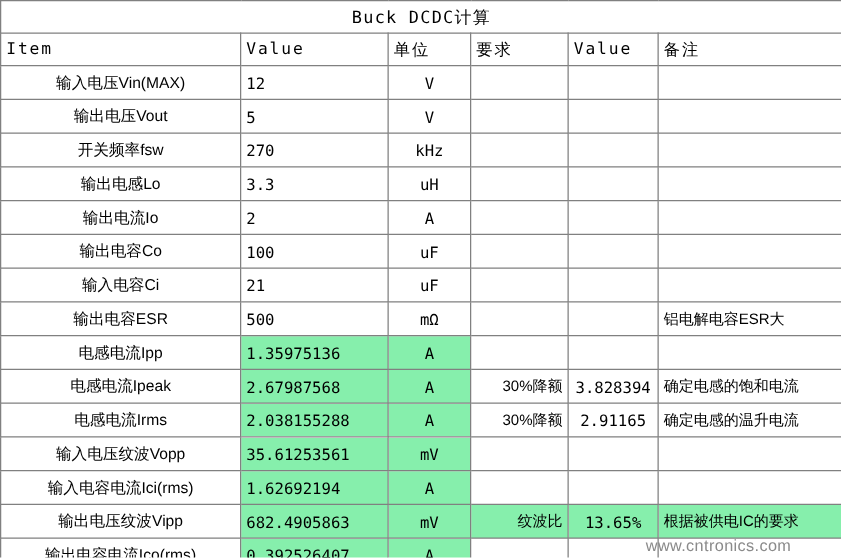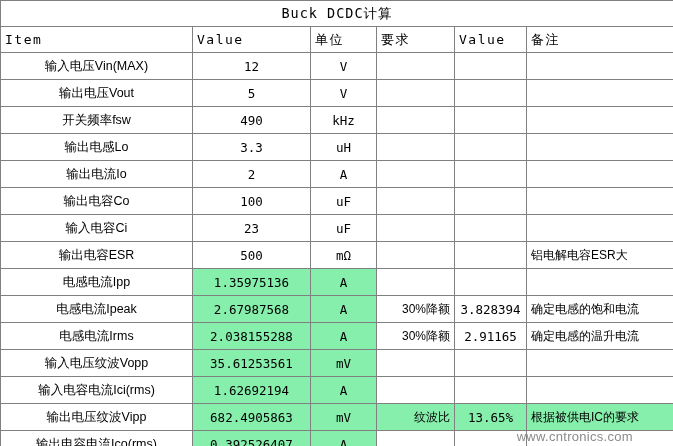--- a/index.html
+++ b/index.html
@@ -44,21 +44,21 @@
     font-size:13px;
     letter-spacing:1.5px;
     background:#ffffff;
     height:25px;
   }
   .lbl{
     text-align:center;
     padding-left:4px;
   }
   .num{
-    text-align:center;
+    text-align:left;
     font-family:"DejaVu Sans Mono", monospace;
     font-size:12.5px;
   }
   .unit{
     text-align:center;
     font-family:"DejaVu Sans Mono", monospace;
     font-size:12.5px;
   }
   .req{
     text-align:right;
@@ -132,21 +132,21 @@
       <tr>
         <td class="lbl white">输出电压Vout</td>
         <td class="num white">5</td>
         <td class="unit white">V</td>
         <td class="req white"></td>
         <td class="req2 white"></td>
         <td class="note white"></td>
       </tr>
       <tr>
         <td class="lbl white">开关频率fsw</td>
-        <td class="num white">490</td>
+        <td class="num white">270</td>
         <td class="unit white">kHz</td>
         <td class="req white"></td>
         <td class="req2 white"></td>
         <td class="note white"></td>
       </tr>
       <tr>
         <td class="lbl white">输出电感Lo</td>
         <td class="num white">3.3</td>
         <td class="unit white">uH</td>
         <td class="req white"></td>
@@ -164,21 +164,21 @@
       <tr>
         <td class="lbl white">输出电容Co</td>
         <td class="num white">100</td>
         <td class="unit white">uF</td>
         <td class="req white"></td>
         <td class="req2 white"></td>
         <td class="note white"></td>
       </tr>
       <tr>
         <td class="lbl white">输入电容Ci</td>
-        <td class="num white">23</td>
+        <td class="num white">21</td>
         <td class="unit white">uF</td>
         <td class="req white"></td>
         <td class="req2 white"></td>
         <td class="note white"></td>
       </tr>
       <tr>
         <td class="lbl white">输出电容ESR</td>
         <td class="num white">500</td>
         <td class="unit white">mΩ</td>
         <td class="req white"></td>

